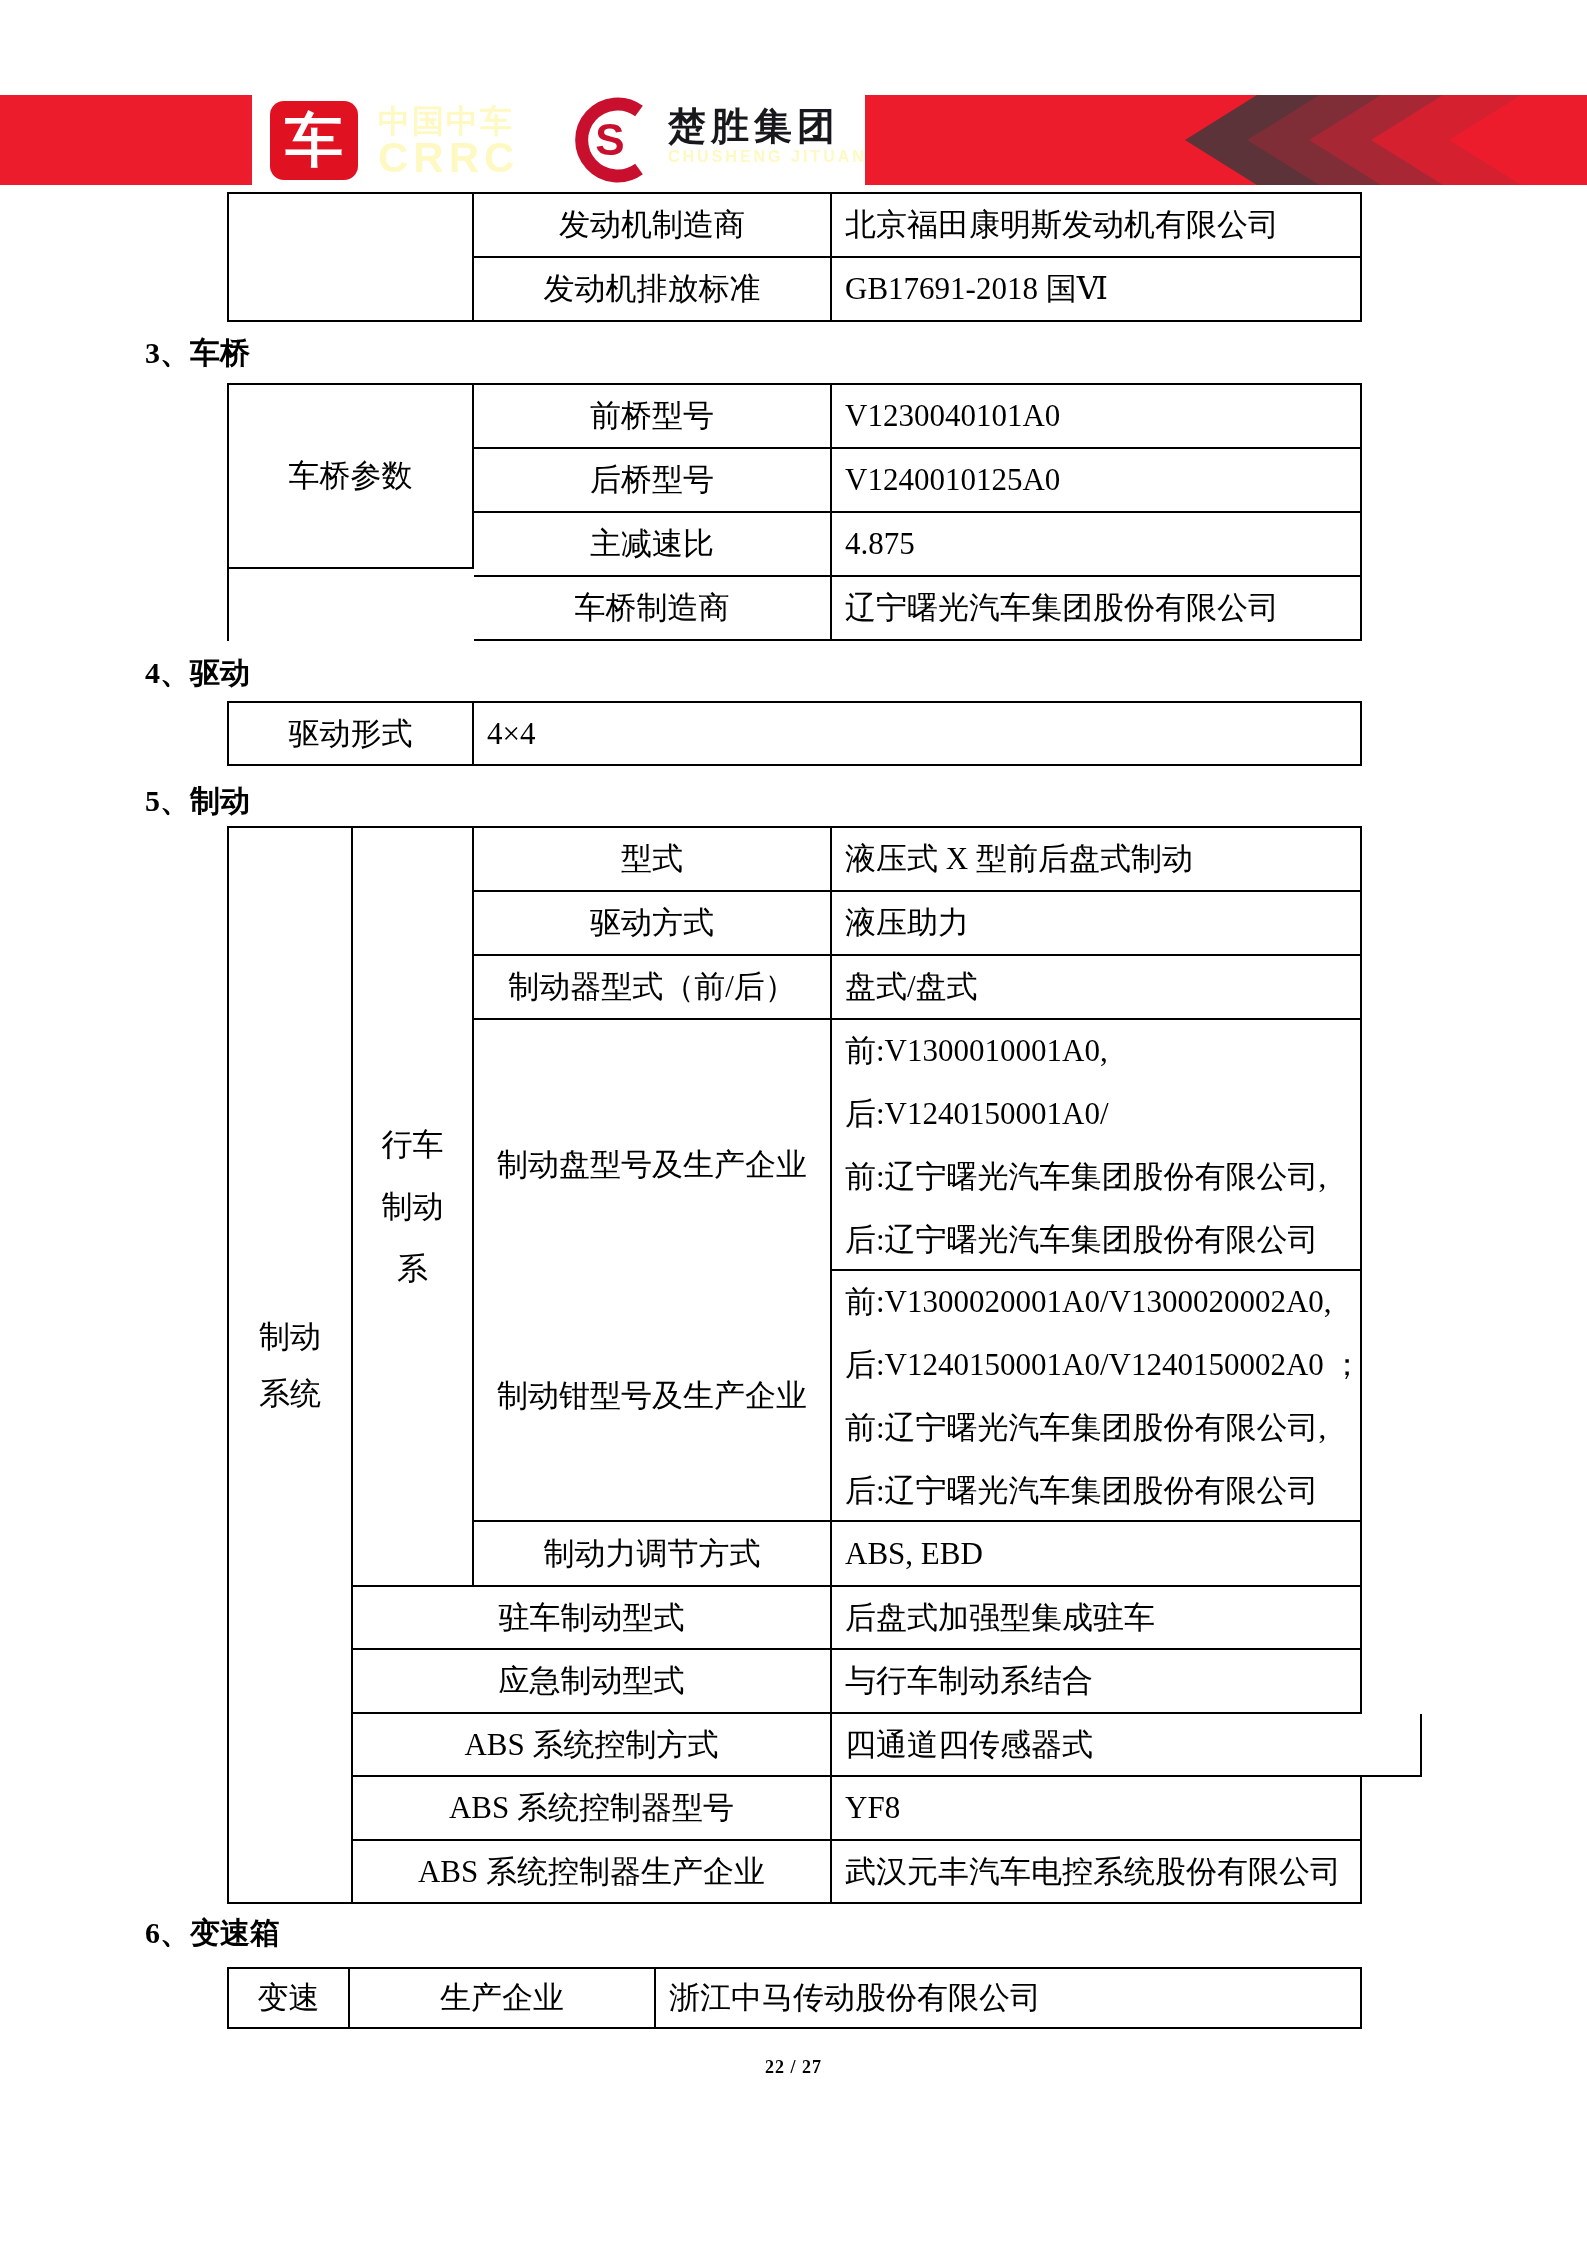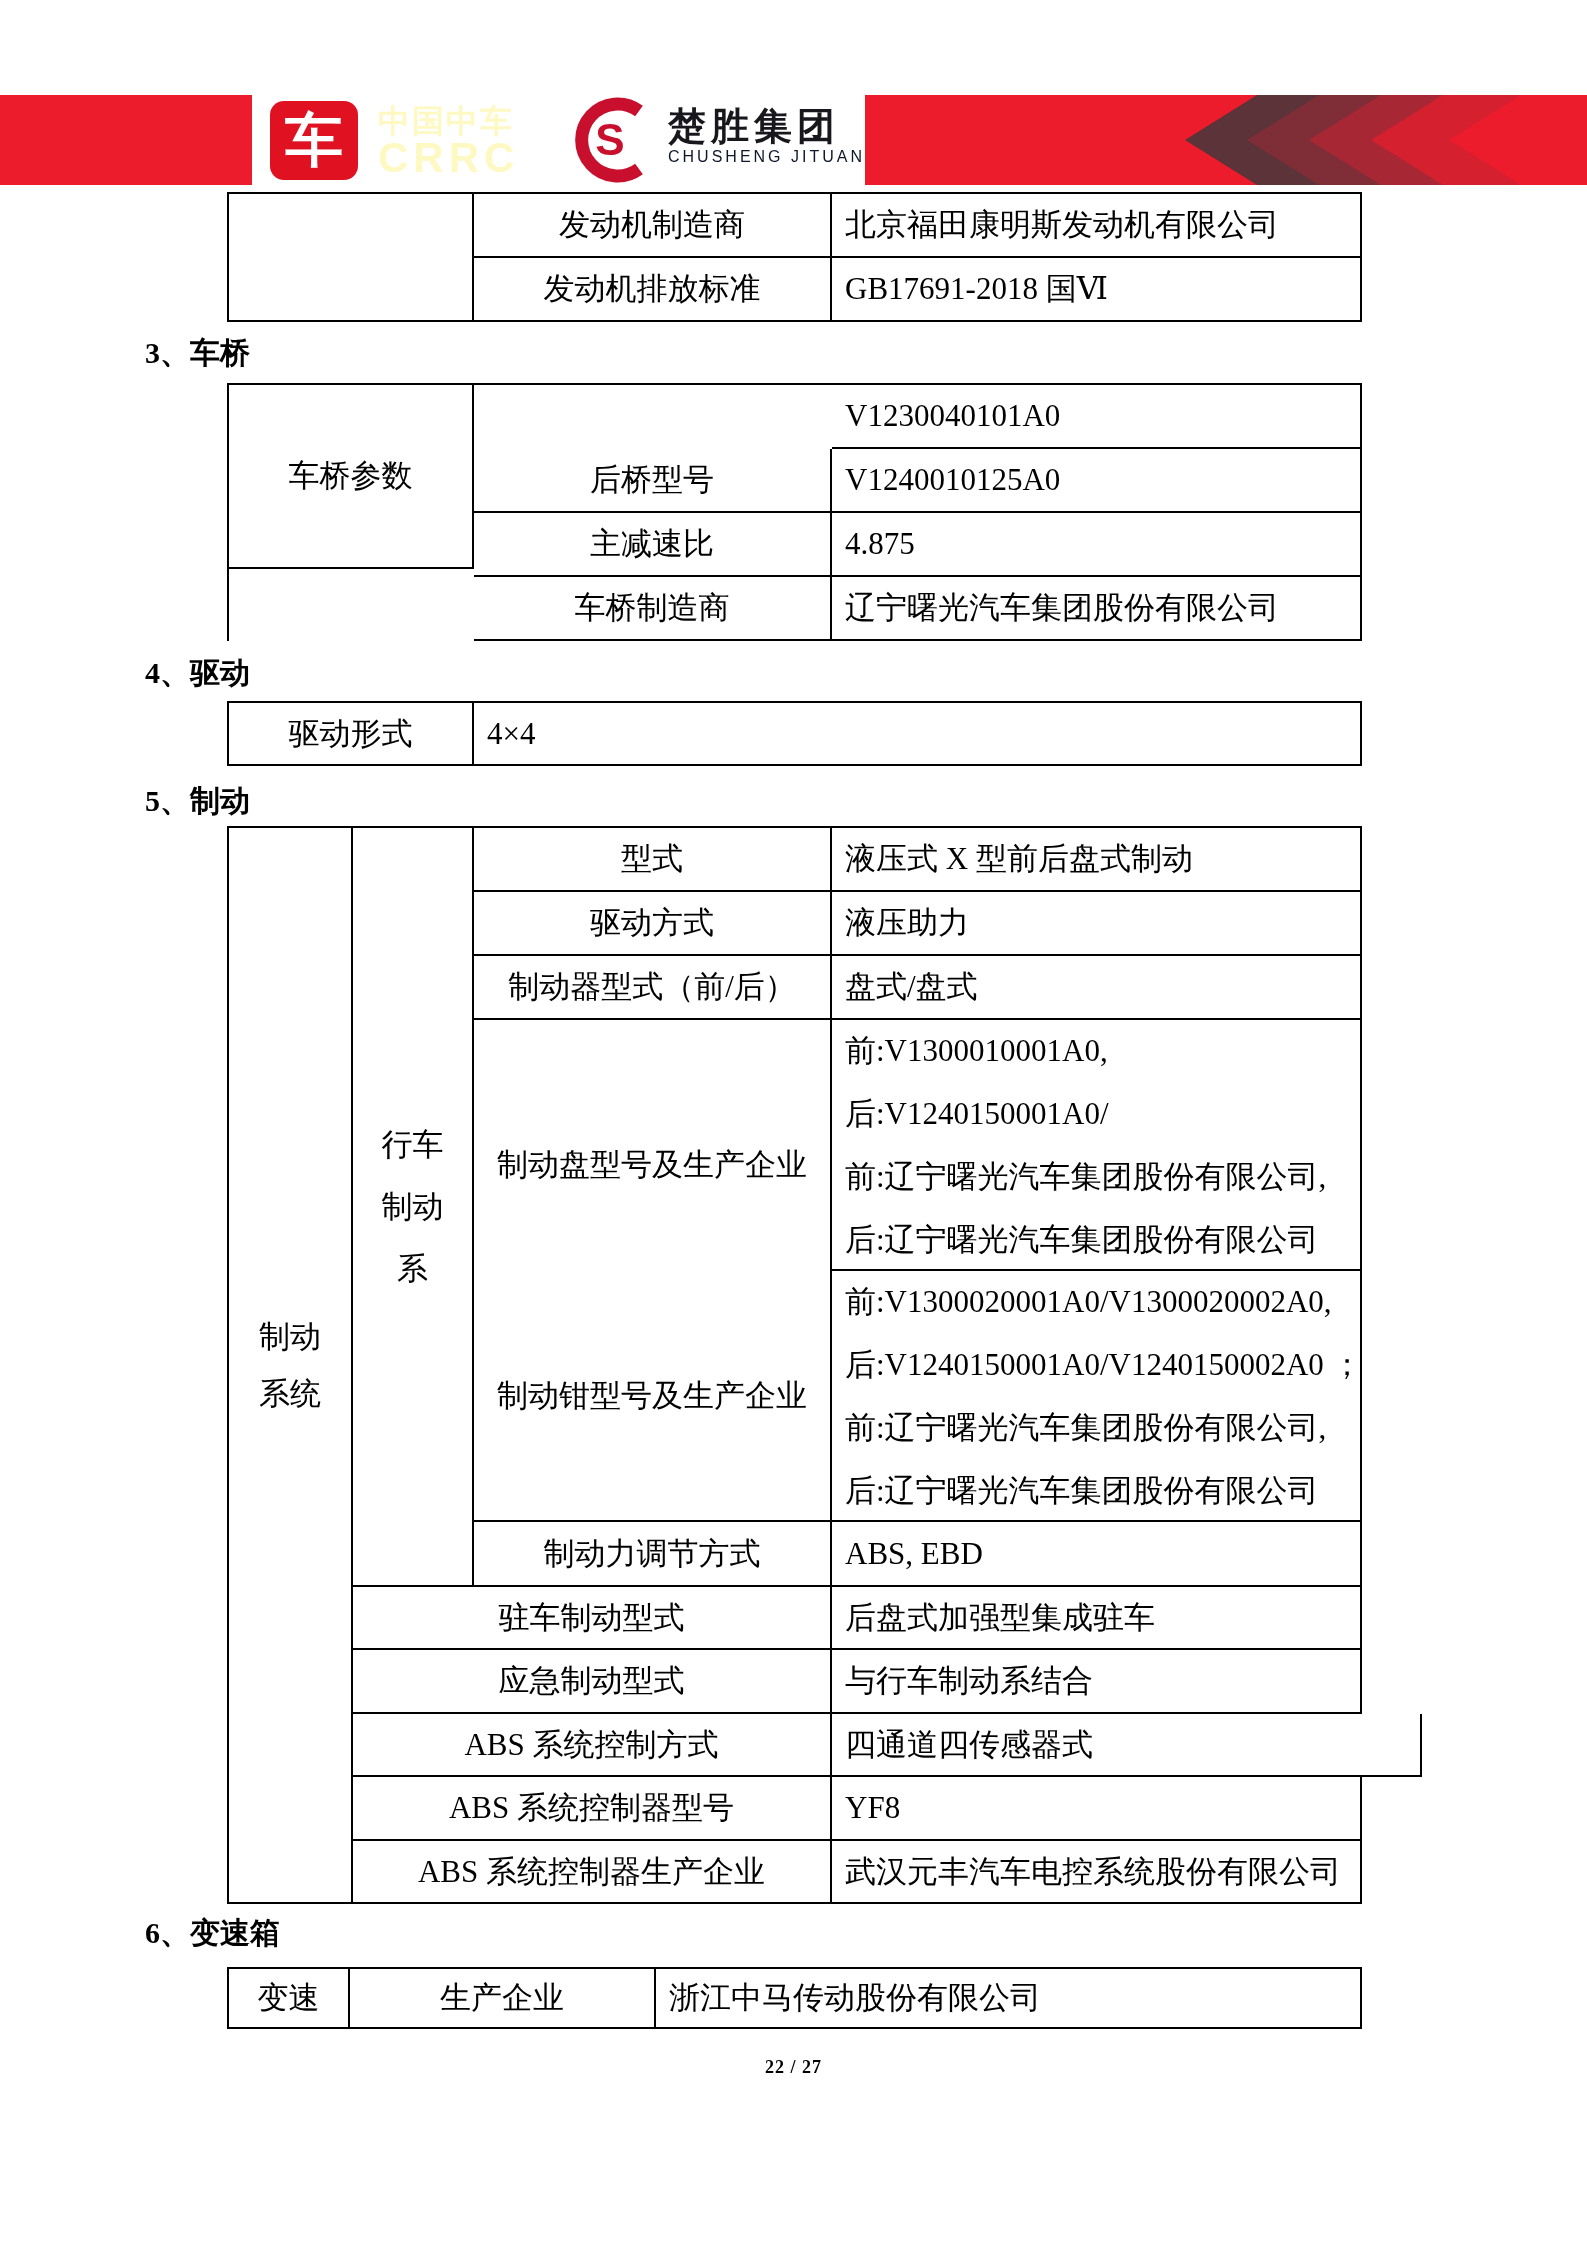--- a/index.html
+++ b/index.html
@@ -20,21 +20,21 @@
   .c4 { left:1371px; background:#d4202f; z-index:4; }
   .crrc-emblem { position:absolute; left:270px; top:6px; width:88px; height:79px;
     background:#e01222; border-radius:14px; display:flex; align-items:center; justify-content:center;
     color:#fff; font-weight:bold; font-size:58px; font-family:"Liberation Sans",sans-serif; }
   .crrc-text { position:absolute; left:378px; top:9px; font-family:"Liberation Sans",sans-serif; color:#fef9c3; }
   .crrc-cn { font-size:32px; font-weight:bold; letter-spacing:2px; line-height:34px; }
   .crrc-en { font-size:42px; font-weight:bold; letter-spacing:5px; line-height:40px; }
   .cs-emblem { position:absolute; left:563px; top:2px; }
   .cs-text { position:absolute; left:668px; top:10px; font-family:"Liberation Sans",sans-serif; color:#17171c; }
   .cs-cn { font-size:38px; font-weight:bold; letter-spacing:5px; line-height:42px; }
-  .cs-en { font-size:16px; font-weight:normal; letter-spacing:3px; line-height:20px; color:#0f172a; }
+  .cs-en { font-size:16px; font-weight:bold; letter-spacing:3px; line-height:20px; color:#fef9c3; }
   
   .h { position:absolute; left:145px; font-size:30px; font-weight:bold; line-height:34px; white-space:nowrap; }
   
   .tbl { position:absolute; border-top:2px solid #000; border-left:2px solid #000; }
   .cell { position:absolute; border-right:2px solid #000; border-bottom:2px solid #000;
           display:flex; align-items:center; font-size:31px; background:#fff; }
   .lab { justify-content:center; text-align:center; }
   .val { padding-left:13px; }
   .multi { flex-direction:column; align-items:flex-start; justify-content:center; line-height:63px; }
   .vlab { flex-direction:column; justify-content:center; text-align:right; }
@@ -81,20 +81,21 @@
     <div class="cell" style="left:0; top:0; width:245px; height:128px"></div>
     <div class="cell lab" style="left:245px; top:0; width:358px; height:64px">发动机制造商</div>
     <div class="cell val nowrap" style="left:603px; top:0; width:530px; height:64px">北京福田康明斯发动机有限公司</div>
     <div class="cell lab" style="left:245px; top:64px; width:358px; height:64px">发动机排放标准</div>
     <div class="cell val nowrap" style="left:603px; top:64px; width:530px; height:64px">GB17691-2018 国Ⅵ</div>
   </div>
 
   <div class="h" style="top:336px">3、车桥</div>
   <div class="tbl" style="left:227px; top:383px; width:1135px; height:258px">
     <div class="cell lab" style="left:0; top:0; width:245px; height:184px">车桥参数</div>
+    <div class="cell lab" style="left:245px; top:0; width:358px; height:64px">前桥型号</div>
     <div class="cell val nowrap" style="left:603px; top:0; width:530px; height:64px">V1230040101A0</div>
     <div class="cell lab" style="left:245px; top:64px; width:358px; height:64px">后桥型号</div>
     <div class="cell val nowrap" style="left:603px; top:64px; width:530px; height:64px">V1240010125A0</div>
     <div class="cell lab" style="left:245px; top:128px; width:358px; height:64px">主减速比</div>
     <div class="cell val nowrap" style="left:603px; top:128px; width:530px; height:64px">4.875</div>
     <div class="cell lab" style="left:245px; top:192px; width:358px; height:64px">车桥制造商</div>
     <div class="cell val nowrap" style="left:603px; top:192px; width:530px; height:64px">辽宁曙光汽车集团股份有限公司</div>
   </div>
 
   <div class="h" style="top:656px">4、驱动</div>

